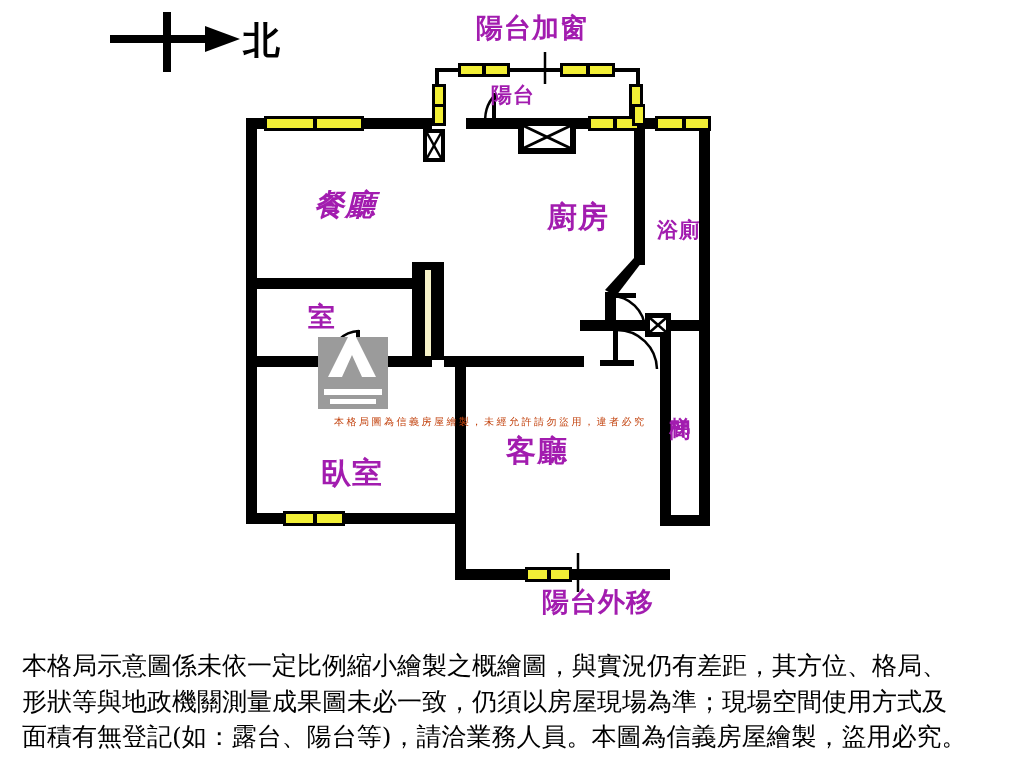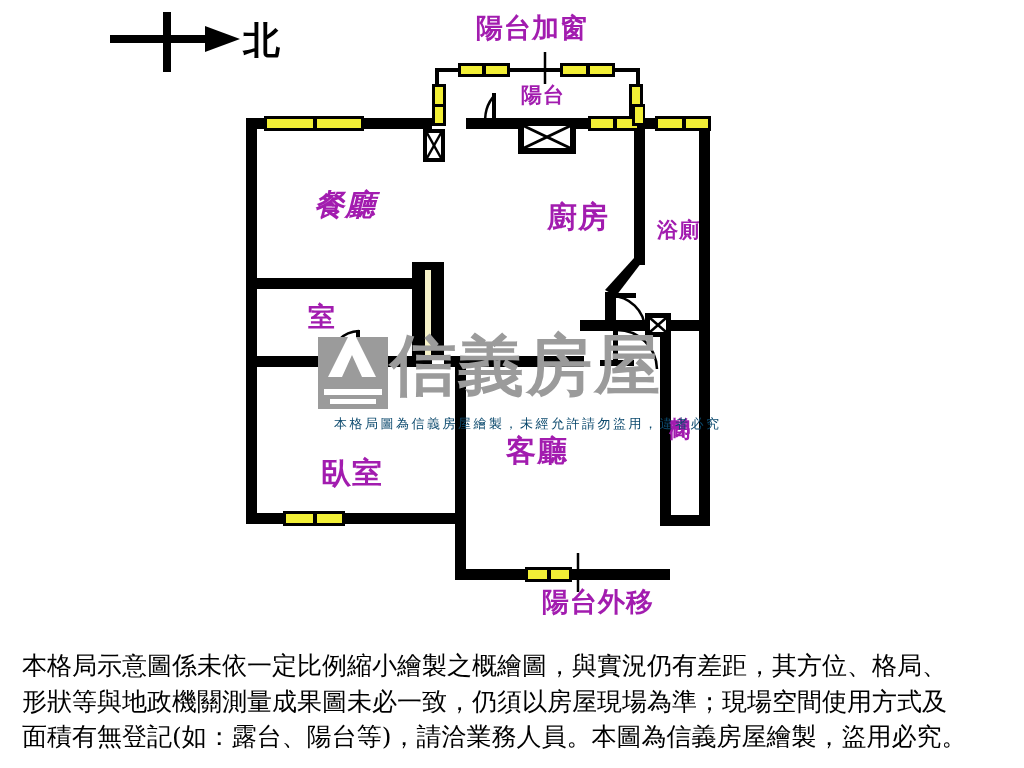--- a/index.html
+++ b/index.html
@@ -77,22 +77,22 @@
     color: #9b9b9b;
     font-family: "DejaVu Sans", "Liberation Sans", sans-serif;
     letter-spacing: 2px;
     line-height: 1;
     white-space: nowrap;
   }
   #wm-sub {
     position: absolute;
     left: 16px;
     top: 82px;
-    font-size: 13px;
-    color: #0c4a6e;
+    font-size: 10px;
+    color: #c2410c;
     letter-spacing: 2.5px;
     white-space: nowrap;
     font-family: "DejaVu Sans", "Liberation Sans", sans-serif;
   }
   #disclaimer {
     position: absolute;
     left: 22px;
     top: 648px;
     width: 1006px;
     color: #000000;
@@ -268,21 +268,21 @@
       <rect x="600" y="360" width="34" height="6" fill="#000"></rect>
     </g>
 
     <line x1="578" y1="553" x2="578" y2="592" stroke="#000" stroke-width="2.5"></line>
   </svg>
 
   <div id="compass-label">北</div>
 
   <div class="plan-label label-lg" style="left:476px; top:14px;">陽台加窗</div>
 
-  <div class="plan-label label-md" style="left:521px; top:84px;">陽台</div>
+  <div class="plan-label label-md" style="left:491px; top:84px;">陽台</div>
 
   <div class="plan-label label-lg" style="left:511px; top:588px;margin-left:31px;">陽台外移</div>
 
   <div class="plan-label label-xl" style="left:314px; top:190px;font-style:italic;">餐廳</div>
 
   <div class="plan-label label-xl" style="left:547px; top:178px;margin-top:24px;">廚房</div>
 
   <div class="plan-label label-md" style="left:657px; top:219px;">浴廁</div>
 
   <div class="plan-label label-lg" style="left:308px; top:303px;">室</div>
@@ -293,21 +293,20 @@
 
   <div class="plan-label label-md label-vert" style="left:670px; top:400px;">梯間</div>
 
   <div id="watermark">
     <svg id="wm-logo" viewBox="0 0 70 72">
       <rect x="0" y="0" width="70" height="72" fill="#9b9b9b"></rect>
       <path d="M 30 0 L 10 40 L 24 40 L 34 18 L 44 40 L 58 40 L 38 0 Z" fill="#ffffff"></path>
       <path d="M 6 52 L 64 52 L 64 58 L 6 58 Z" fill="#ffffff"></path>
       <path d="M 12 62 L 58 62 L 58 67 L 12 67 Z" fill="#ffffff"></path>
     </svg>
-    <div id="wm-text">信義房屋</div>
     <div id="wm-sub">本格局圖為信義房屋繪製，未經允許請勿盜用，違者必究</div>
   </div>
 
   <div id="disclaimer">
     <div>本格局示意圖係未依一定比例縮小繪製之概繪圖，與實況仍有差距，其方位、格局、</div>
     <div>形狀等與地政機關測量成果圖未必一致，仍須以房屋現場為準；現場空間使用方式及</div>
     <div>面積有無登記(如：露台、陽台等)，請洽業務人員。本圖為信義房屋繪製，盜用必究。</div>
   </div>
 
 </div>

